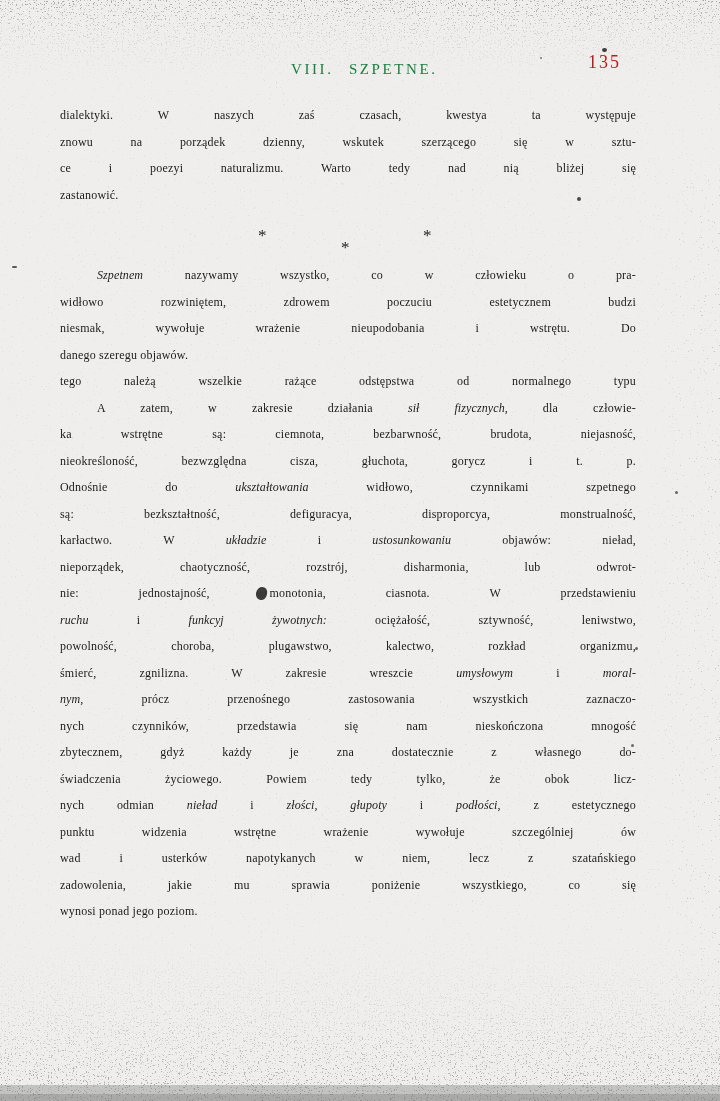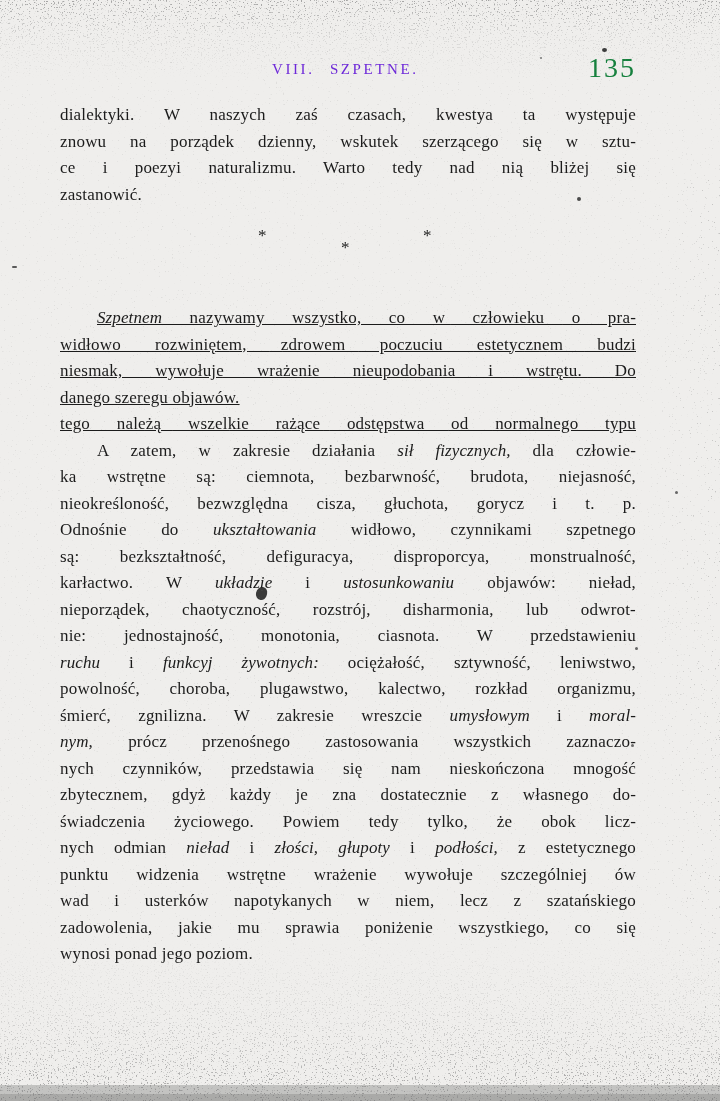--- a/index.html
+++ b/index.html
@@ -4,35 +4,35 @@
 <style>
   html,body{margin:0;padding:0;background:#d8d8d6;}
   .page{
     position:relative;width:720px;height:1101px;margin:0 auto;
     background:#efeeec;overflow:hidden;
     font-family:"Liberation Serif", serif;color:#1b1b1b;
   }
   
   .running-head{position:absolute;top:0;left:0;width:720px;height:95px;}
   .head-title{
-    position:absolute;left:272px;top:61px;
+    position:absolute;left:291px;top:61px;
     font-size:15px;letter-spacing:2.6px;word-spacing:9px;
-    white-space:nowrap;color:#6d28d9;
+    white-space:nowrap;color:#15803d;
   }
   .page-number{
     position:absolute;left:588px;top:52px;
-    font-size:28px;letter-spacing:2px;color:#15803d;
+    font-size:18px;letter-spacing:2px;color:#b91c1c;
   }
   
   .body-col{position:absolute;left:60px;top:102px;width:576px;}
   .para{position:relative;}
   .para + .para{margin-top:0;}
-  .para.gap-before{margin-top:97px;text-decoration:underline;}
+  .para.gap-before{margin-top:54px;}
   .line{
-    height:26.5px;line-height:26.5px;font-size:17px;
+    height:26.5px;line-height:26.5px;font-size:12px;
     letter-spacing:0.2px;
     text-align:justify;text-align-last:justify;
     overflow:hidden;white-space:nowrap;
   }
   .line.indent{padding-left:37px;}
   .line.last{text-align-last:left;}
   .line i{font-style:italic;letter-spacing:0.1px;}
   
   .asterism span{
     position:absolute;font-size:17px;color:#222;

